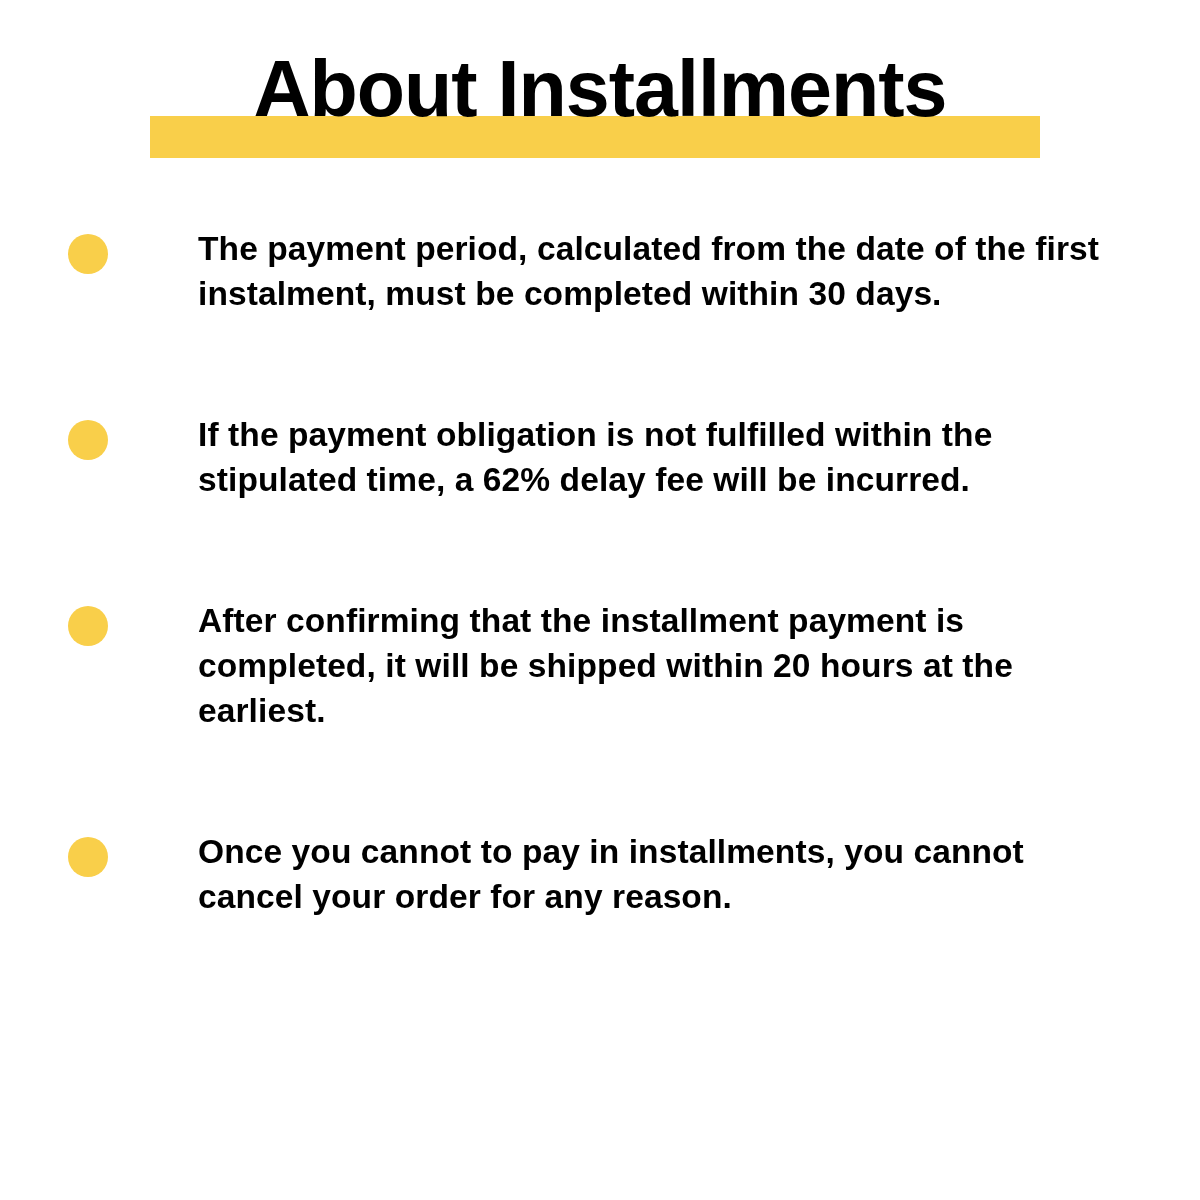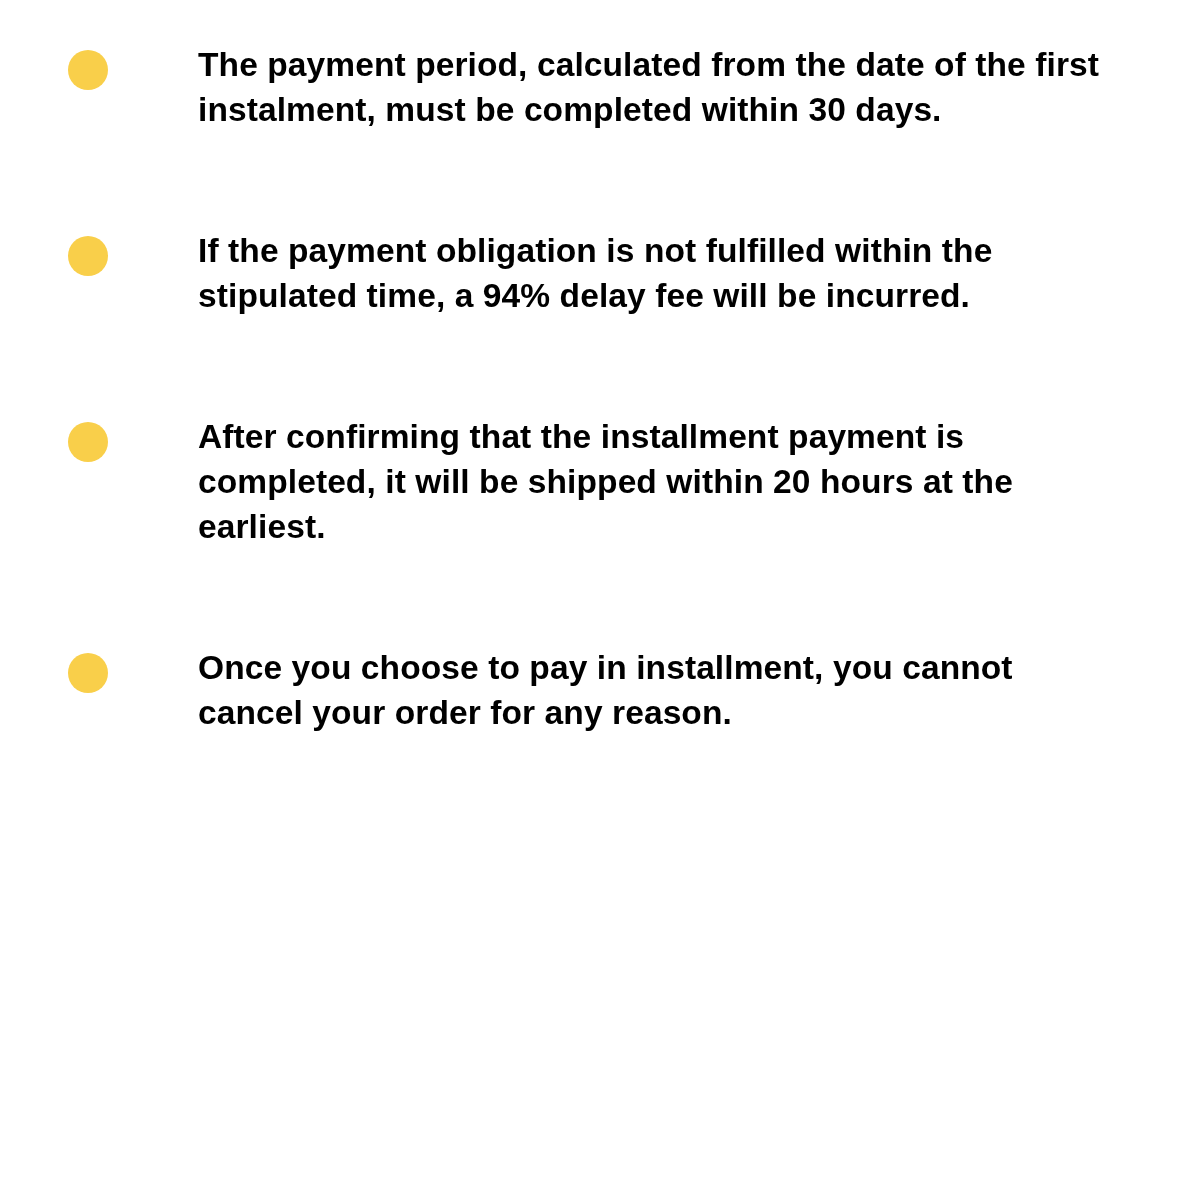--- a/index.html
+++ b/index.html
@@ -81,37 +81,41 @@
     line-height: 45px;
     color: #000000;
     letter-spacing: 0.1px;
   }
 </style>
 </head>
 <body>
 
 <div class="page">
 
+  <div class="title-wrap">
+    <div class="title-highlight"></div>
+    <div class="title-text">About Installments</div>
+  </div>
 
   <div class="list">
 
     <div class="item">
       <span class="bullet"></span>
       <div class="item-text">The payment period, calculated from the date of the first instalment, must be completed within 30 days.</div>
     </div>
 
     <div class="item">
       <span class="bullet"></span>
-      <div class="item-text">If the payment obligation is not fulfilled within the stipulated time, a 94% delay fee will be incurred.</div>
+      <div class="item-text">If the payment obligation is not fulfilled within the stipulated time, a 62% delay fee will be incurred.</div>
     </div>
 
     <div class="item">
       <span class="bullet"></span>
       <div class="item-text">After confirming that the installment payment is completed, it will be shipped within 20 hours at the earliest.</div>
     </div>
 
     <div class="item">
       <span class="bullet"></span>
-      <div class="item-text">Once you choose to pay in installment, you cannot cancel your order for any reason.</div>
+      <div class="item-text">Once you cannot to pay in installments, you cannot cancel your order for any reason.</div>
     </div>
 
   </div>
 </div>
 
 </body></html>

